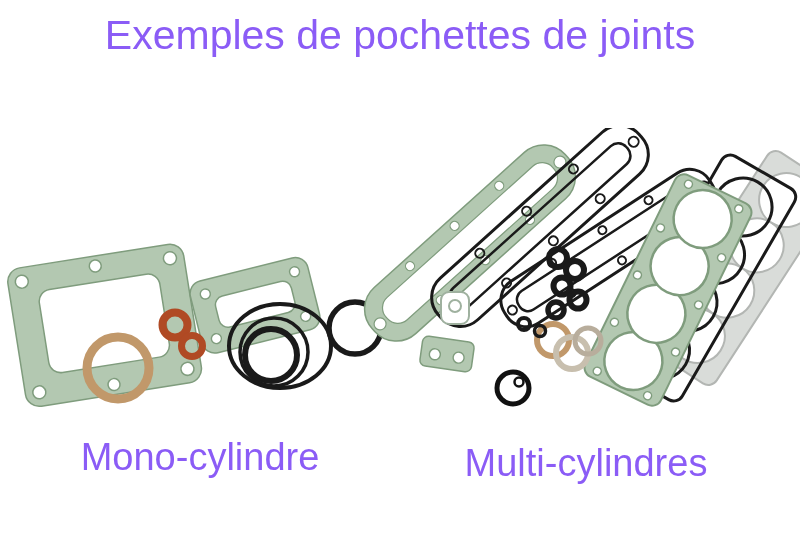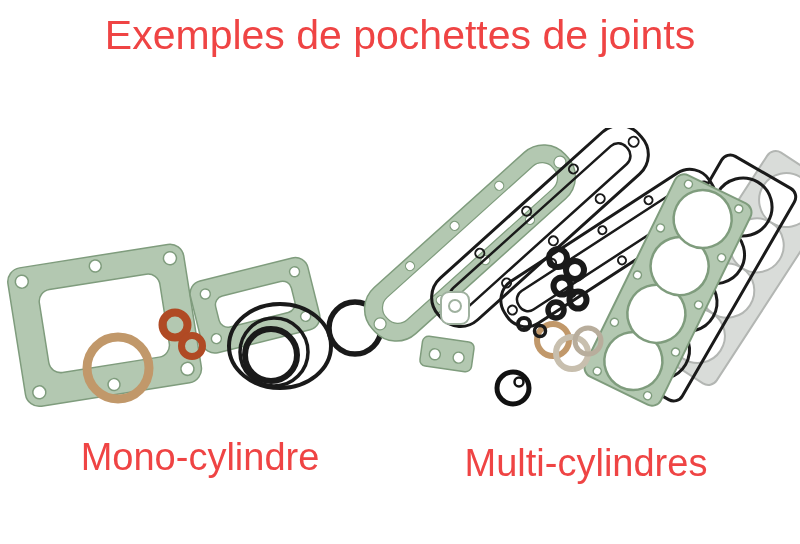--- a/index.html
+++ b/index.html
@@ -1,18 +1,18 @@
 <!DOCTYPE html>
 <html style="--gasket-green: #b3c8b1; --gasket-green-dark: #7f9c7d; --copper: #c1986a; --orange-red: #b04a24; --ink-black: #1a1a1a; --grey-gasket: #d9dcd9; --grey-gasket-dark: #b3b6b3; --text: #000000;"><head>
 <meta charset="utf-8">
 <style>
   html,body{margin:0;padding:0;background:#ffffff;}
   .page{
     position:relative;width:800px;height:544px;background:#ffffff;overflow:hidden;
-    font-family:"Liberation Sans",sans-serif;color:#ef4444;
+    font-family:"Liberation Sans",sans-serif;color:#8b5cf6;
   }
   .title{
     position:absolute;top:12px;left:0;width:800px;text-align:center;
     font-size:41px;line-height:1.16;font-weight:400;letter-spacing:0px;
   }
   .title span{display:block;}
   .caption{position:absolute;font-size:38px;font-weight:400;}
   .caption.mono{left:28px;top:436px;width:344px;text-align:center;}
   .caption.multi{left:418px;top:442px;width:336px;text-align:center;}
   svg.figure{position:absolute;}

